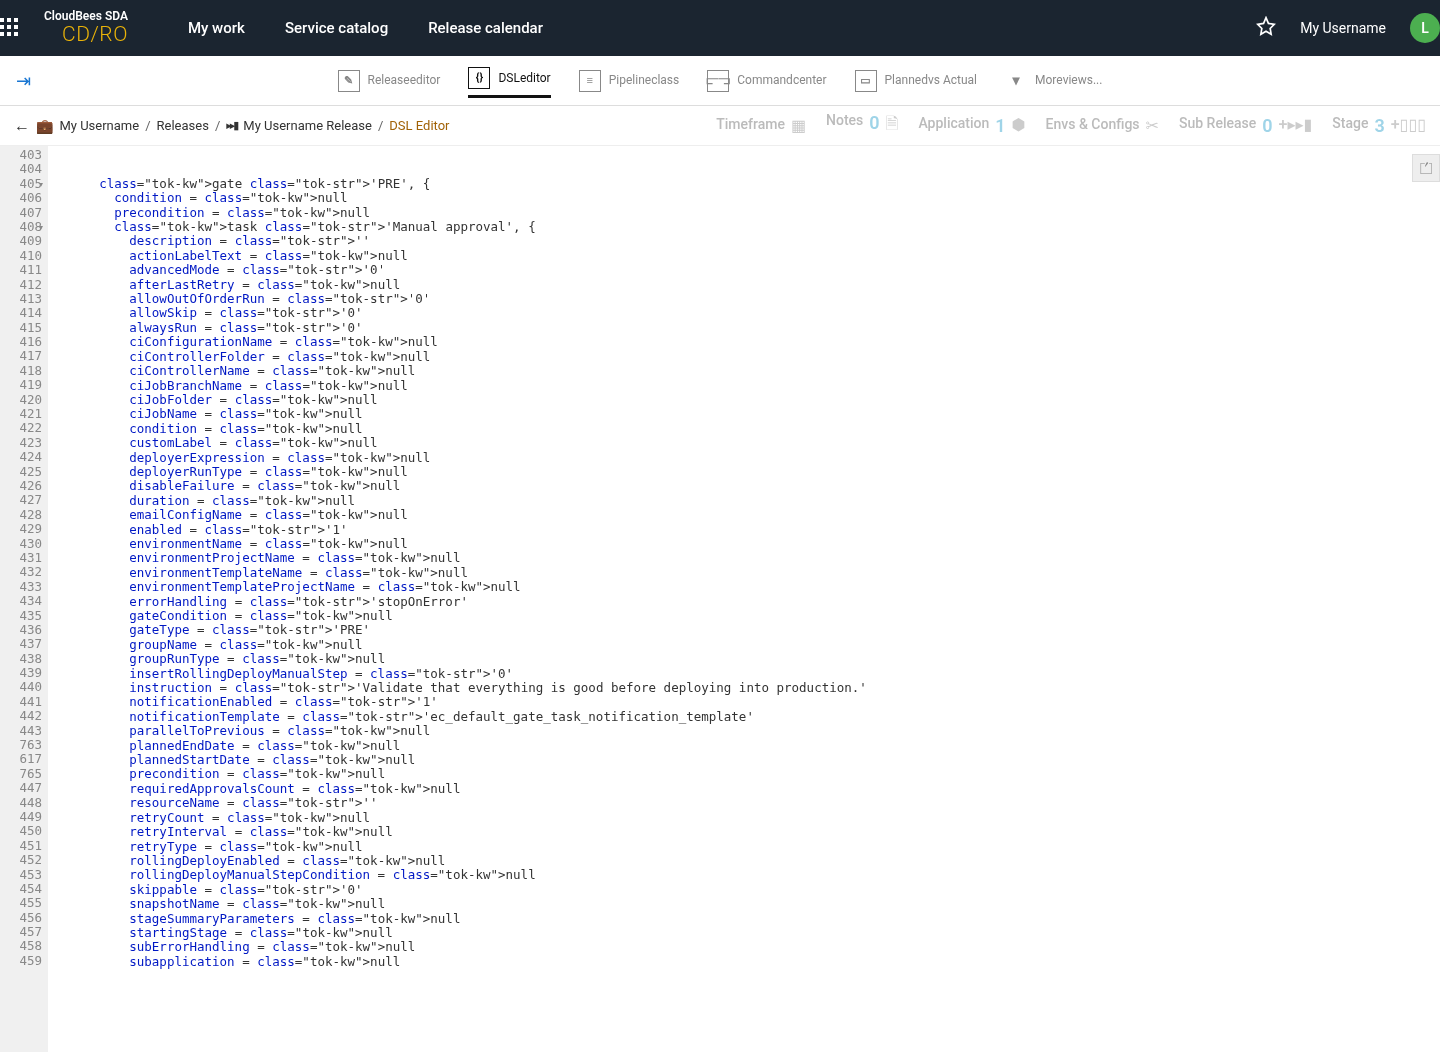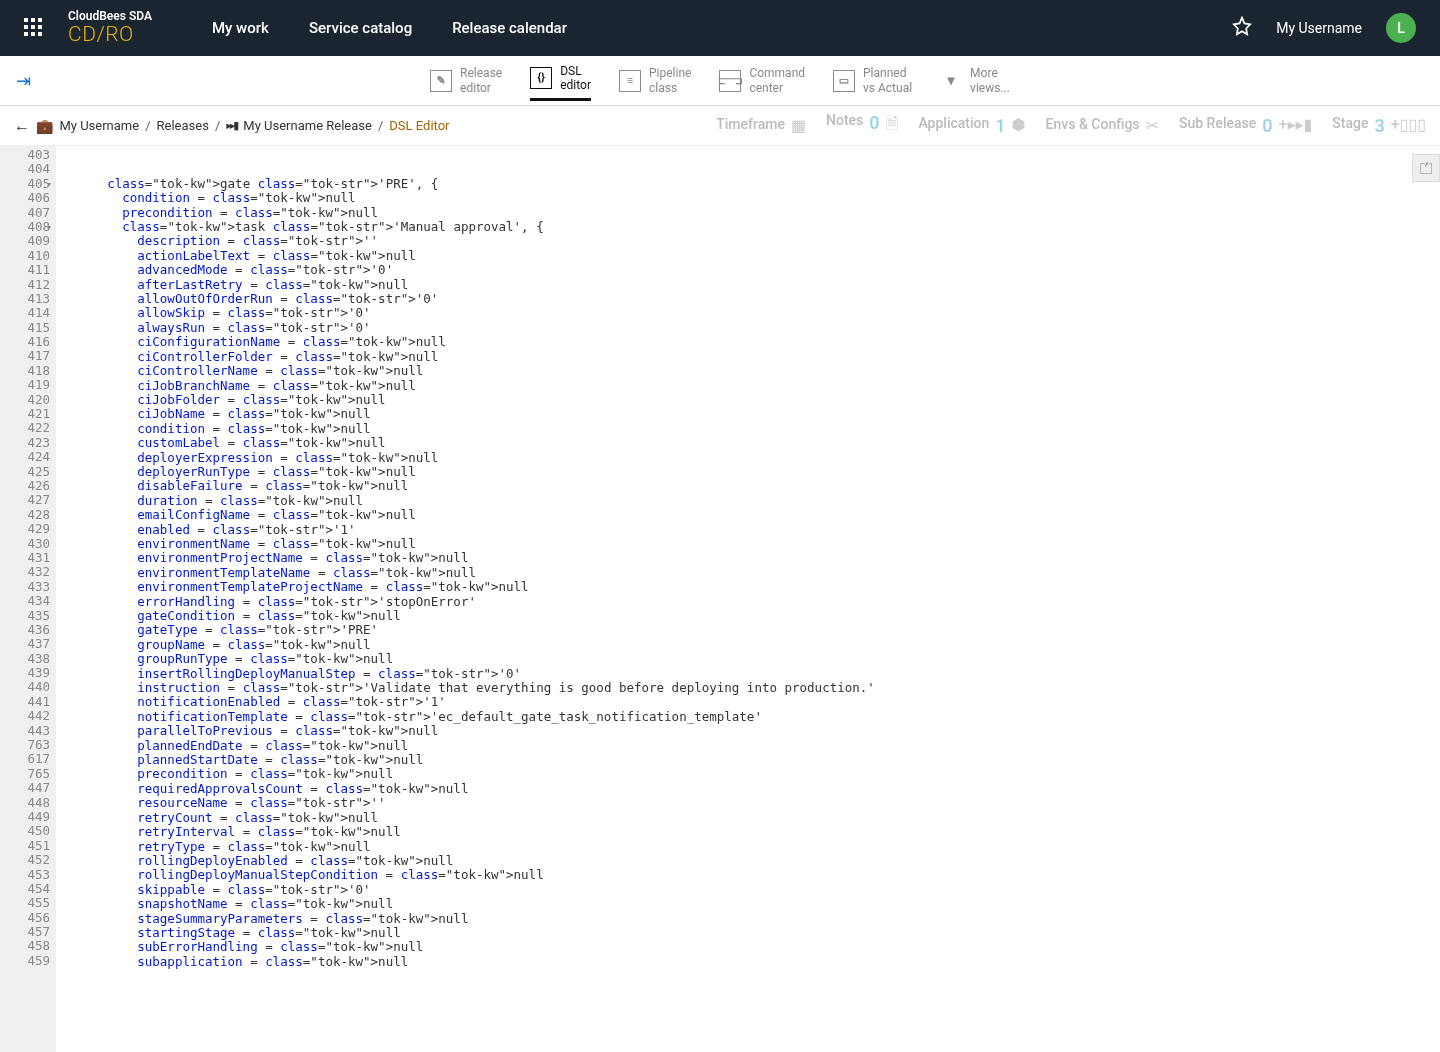--- a/index.html
+++ b/index.html
@@ -1,52 +1,52 @@
 <!DOCTYPE html>
 <html><head>
 <meta charset="utf-8">
 <style>
 * { margin: 0; padding: 0; box-sizing: border-box; }
 body { font-family: -apple-system, BlinkMacSystemFont, "Segoe UI", Roboto, Helvetica, Arial, sans-serif; background: #fff; color: #333; overflow: hidden; }
-.topbar { background: #1b2530; color: #fff; height: 56px; display: flex; align-items: center; padding: 0 24px; }
+.topbar { background: #1b2530; color: #fff; height: 56px; display: flex; align-items: center; padding: 0 0; text-align: right; }
 .apps-icon { width: 20px; height: 20px; display: grid; grid-template-columns: repeat(3,4px); grid-template-rows: repeat(3,4px); gap: 3px; cursor: pointer; }
 .apps-icon span { background: #fff; width: 4px; height: 4px; }
 .brand { margin-left: 24px; line-height: 1.1; }
 .brand-top { font-size: 12px; font-weight: 600; }
 .brand-bottom { font-size: 21px; color: #eab308; font-weight: 300; letter-spacing: 0.5px; }
 .topnav { margin-left: 60px; display: flex; gap: 40px; }
 .topnav a { color: #fff; text-decoration: none; font-size: 15px; font-weight: 500; }
 .top-right { margin-left: auto; display: flex; align-items: center; gap: 24px; }
 .star-icon svg { width: 20px; height: 20px; }
 .username { font-size: 14px; }
 .avatar { width: 30px; height: 30px; border-radius: 50%; background: #4caf50; color: #fff; display: flex; align-items: center; justify-content: center; font-weight: 600; font-size: 14px; }
 
 .subbar { height: 50px; border-bottom: 1px solid #ddd; display: flex; align-items: center; justify-content: center; position: relative; }
 .collapse-btn { position: absolute; left: 16px; color: #1976d2; font-size: 18px; cursor: pointer; }
 .views { display: flex; gap: 28px; }
 .view-item { display: flex; align-items: center; gap: 8px; cursor: pointer; color: #888; font-size: 12px; line-height: 1.2; padding: 4px 0; }
 .view-item.active { color: #111; border-bottom: 3px solid #111; padding-bottom: 6px; }
 .view-item .vicon { width: 22px; height: 22px; border: 1.5px solid currentColor; display: flex; align-items: center; justify-content: center; font-size: 11px; font-weight: bold; }
-.view-item .vtext { display: flex; flex-direction: column; }
+.view-item .vtext { display: flex; }
 .view-item.more .vicon { border: none; font-size: 14px; }
 
 .crumbbar { height: 40px; border-bottom: 1px solid #eee; display: flex; align-items: center; padding: 0 14px; gap: 6px; font-size: 13px; }
 .crumbbar .back { cursor: pointer; font-size: 16px; }
 .crumbbar .bag { font-size: 14px; }
 .crumbbar .sep { color: #666; }
 .crumbbar a { color: #333; text-decoration: none; }
 .crumbbar .current { color: #a16207; }
 .crumb-right { margin-left: auto; display: flex; gap: 20px; align-items: center; color: #bbb; font-size: 14px; }
 .crumb-item { display: flex; align-items: flex-start; gap: 6px; cursor: pointer; font-weight: 500; }
 .badge { color: #9fd4e8; font-size: 18px; font-weight: 600; }
 .cicon { font-size: 16px; color: #ccc; }
 
 .editor-wrap { position: relative; height: calc(1052px - 56px - 50px - 40px); overflow: hidden; display: flex; }
 .sidepanel { position: absolute; right: 0; top: 8px; width: 28px; height: 28px; background: #eee; display: flex; align-items: center; justify-content: center; cursor: pointer; color: #888; z-index: 10; border: 1px solid #ddd; }
-.gutter { background: #f0f0f0; color: #888; font-family: "SF Mono", Monaco, Consolas, monospace; font-size: 12.5px; text-align: right; padding: 2px 6px 2px 2px; user-select: none; width: 56px; line-height: 14.4px; }
+.gutter { background: #f0f0f0; color: #888; font-family: "SF Mono", Monaco, Consolas, monospace; font-size: 12.5px; text-align: right; padding: 2px 6px 2px 2px; user-select: none; width: 48px; line-height: 14.4px; }
 .gutter .gl { height: 14.4px; position: relative; }
 .gutter .gl.fold::after { content: "▾"; position: absolute; right: -2px; font-size: 9px; color: #888; }
 .code { flex: 1; font-family: "SF Mono", Monaco, Consolas, monospace; font-size: 12.5px; line-height: 14.4px; padding: 2px 0 2px 6px; white-space: pre; overflow: hidden; }
 .tok-kw { color: #0018c4; }
 </style>
 </head>
 <body>
 
 <div class="topbar">
   <div class="apps-icon">

